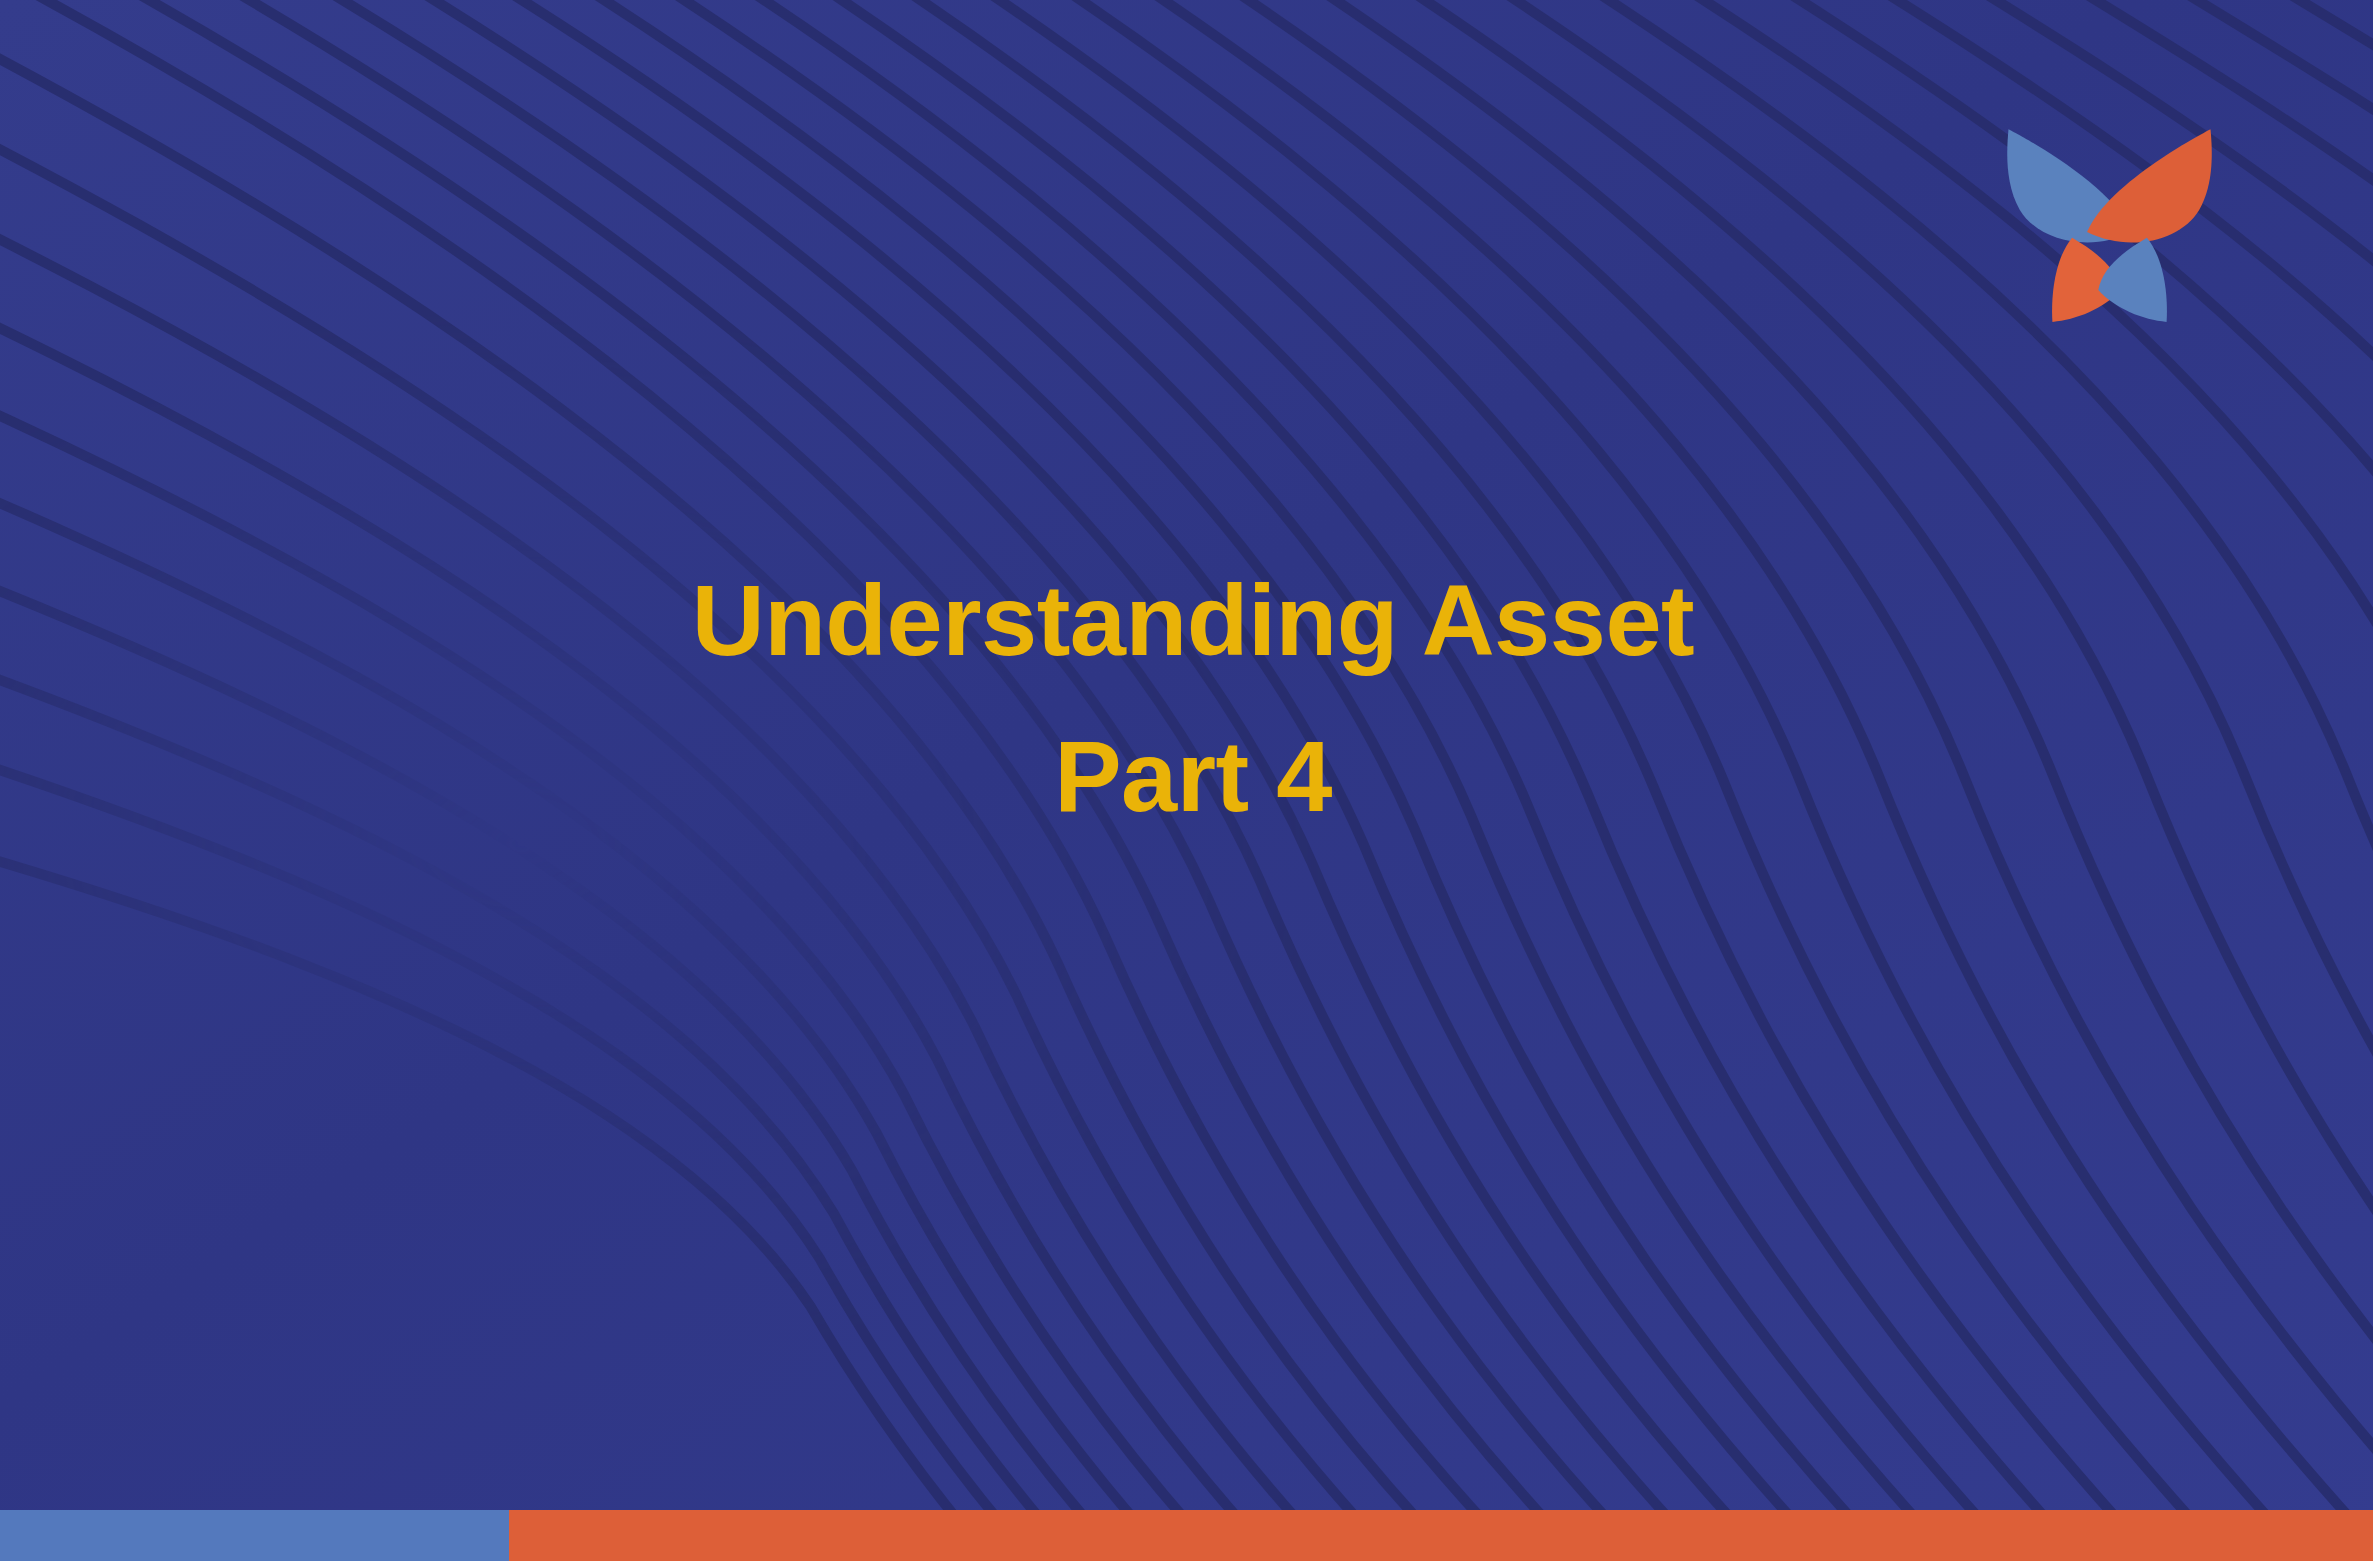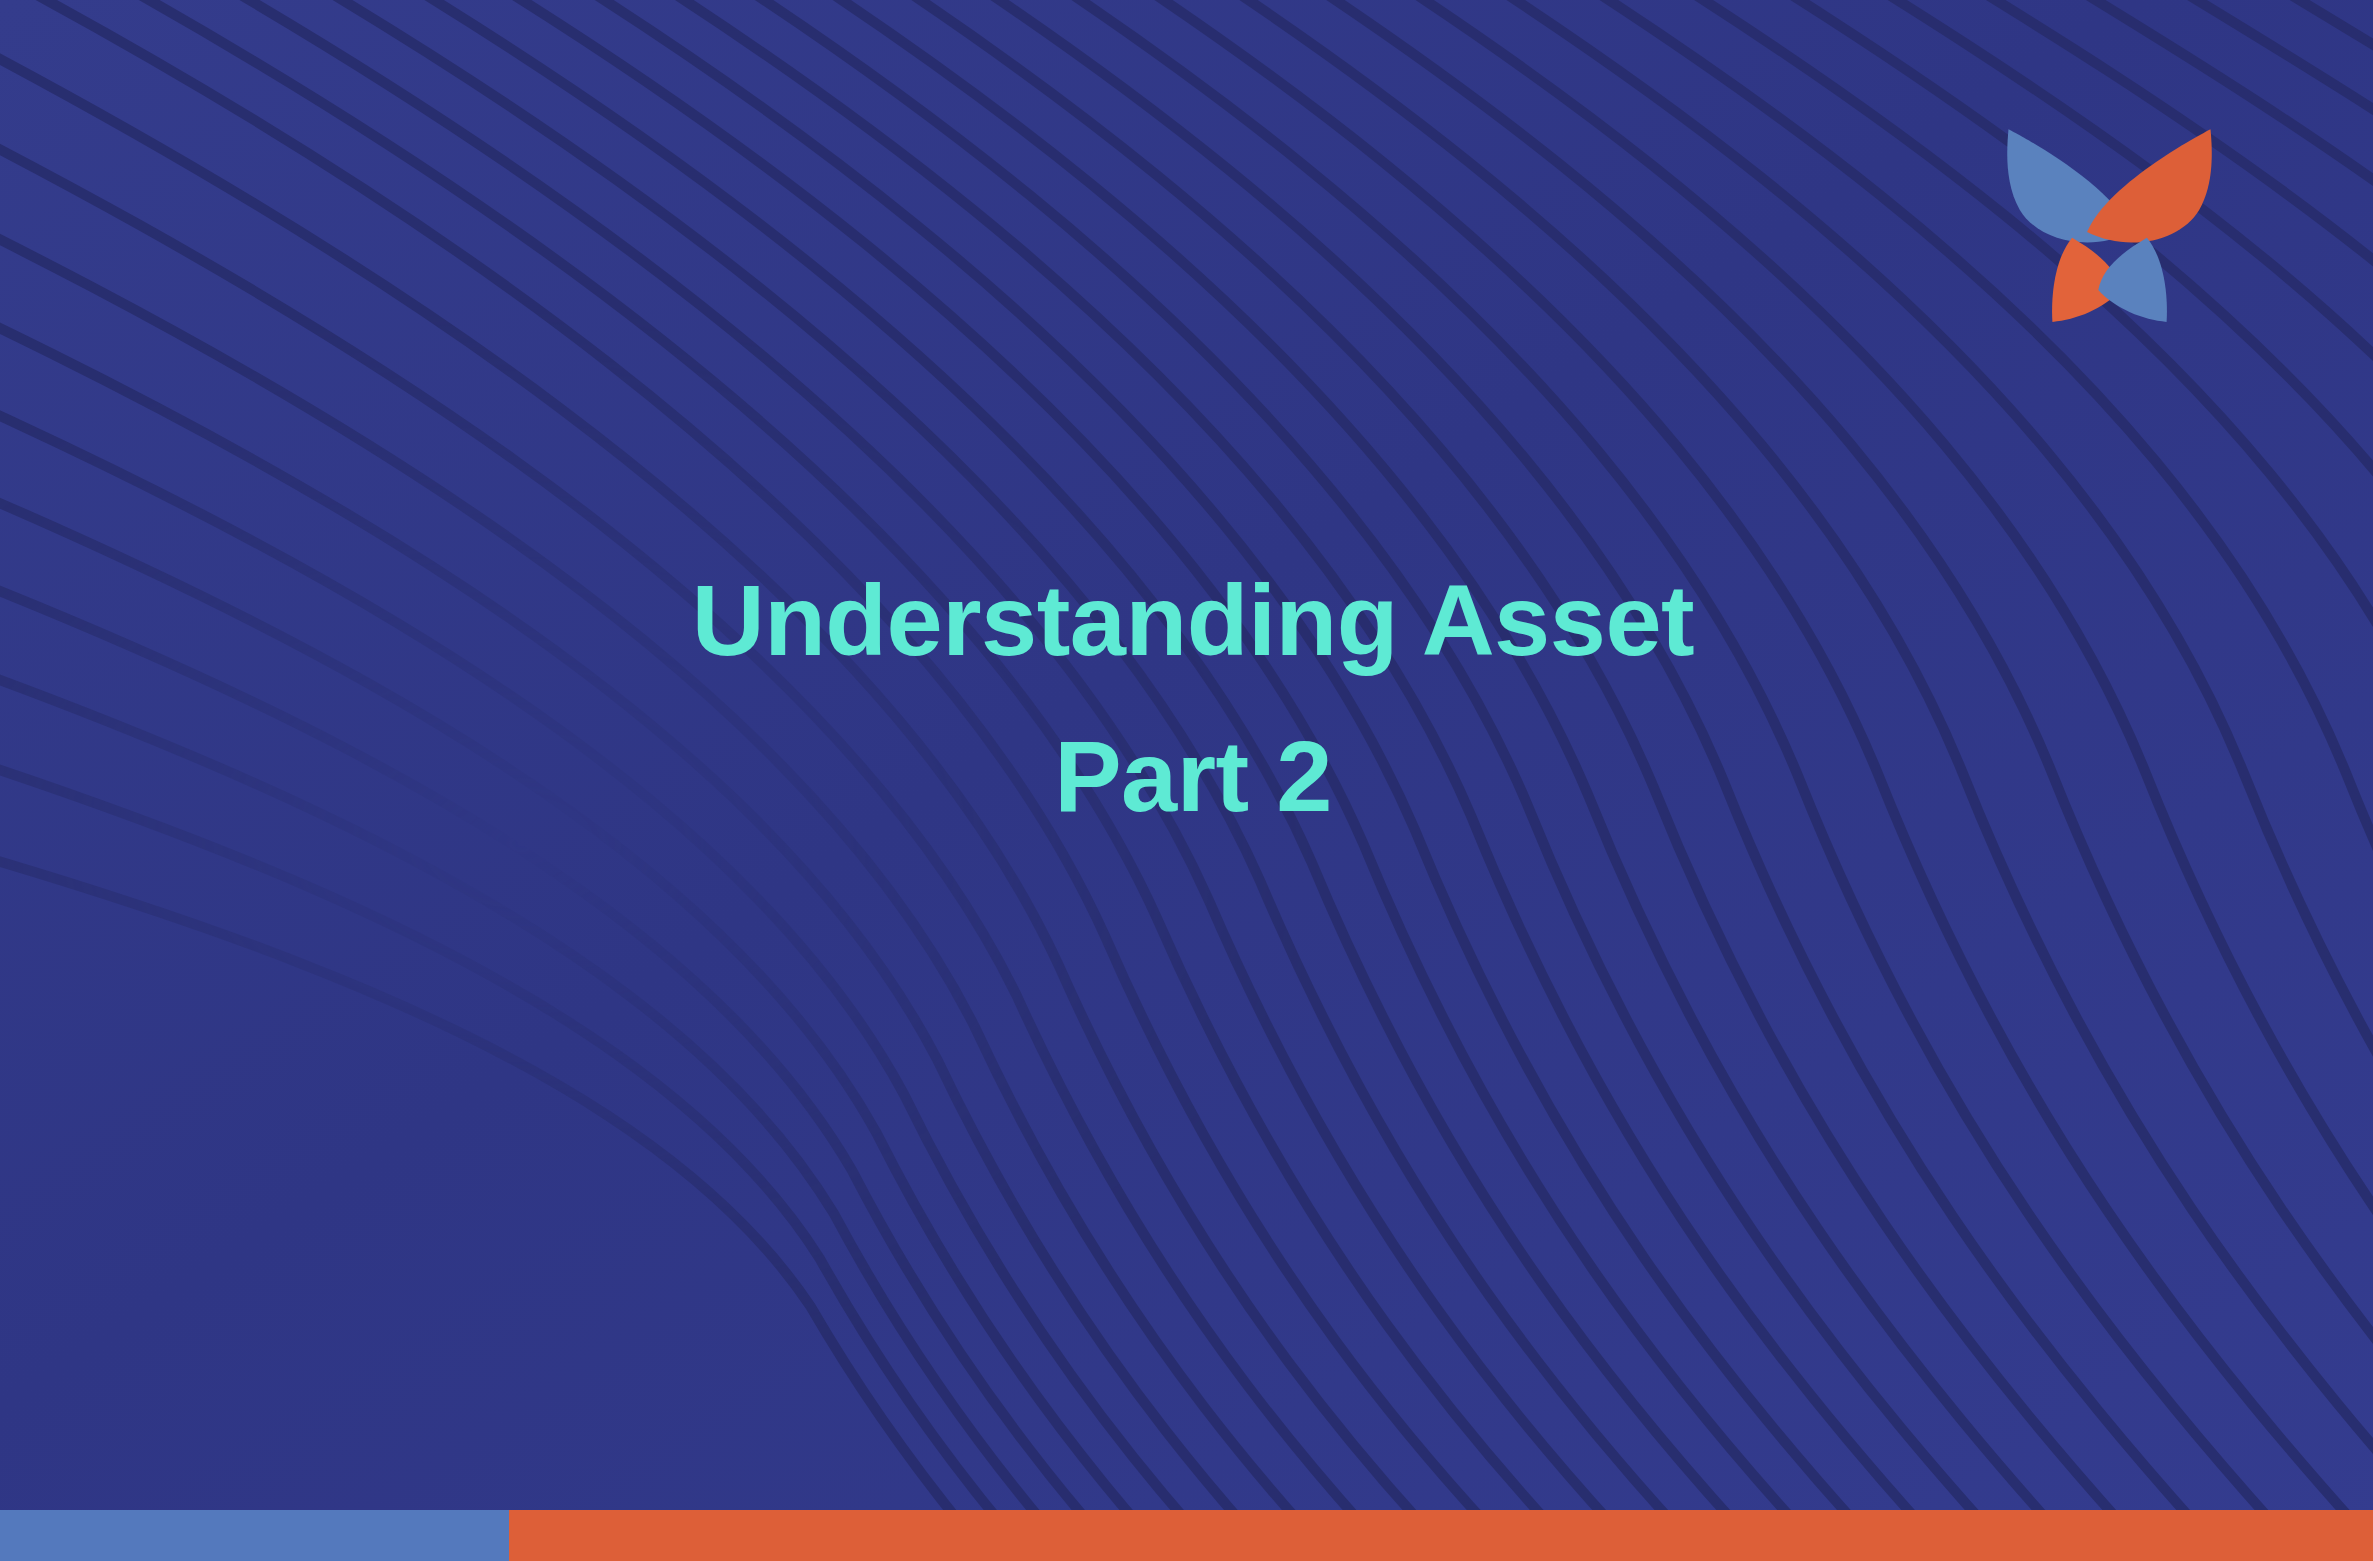--- a/index.html
+++ b/index.html
@@ -45,21 +45,21 @@
     position: absolute;
     left: 0;
     top: 542px;
     width: 2373px;
     text-align: center;
     padding-left: 13px;
     box-sizing: border-box;
   }
   .title-line {
     display: block;
-    color: #5eead4;
+    color: #eab308;
     font-family: "Liberation Sans", sans-serif;
     font-weight: bold;
     font-size: 101px;
     line-height: 156px;
     letter-spacing: -0.5px;
     white-space: nowrap;
   }
 
   
   #bottom-bar {
@@ -153,21 +153,21 @@
 
     <path d="M 224 2 C 224 2 114 58 92 112 C 136 134 192 122 212 88 C 228 60 226 24 224 2 Z" fill="#dd5f38"></path>
 
     <path d="M 55 208 C 55 208 50 150 76 118 C 100 132 124 150 128 174 C 110 194 80 206 55 208 Z" fill="#e2633a"></path>
 
     <path d="M 177 208 C 177 208 182 150 156 118 C 132 132 108 150 104 174 C 122 194 152 206 177 208 Z" fill="#5a82be"></path>
   </svg>
 
   <div id="title-block">
     <span class="title-line">Understanding Asset</span>
-    <span class="title-line">Part 2</span>
+    <span class="title-line">Part 4</span>
   </div>
 
   <div id="bottom-bar">
     <div id="bar-blue" style="width:509px;"></div>
     <div id="bar-orange"></div>
   </div>
 
 </div>
 
 

